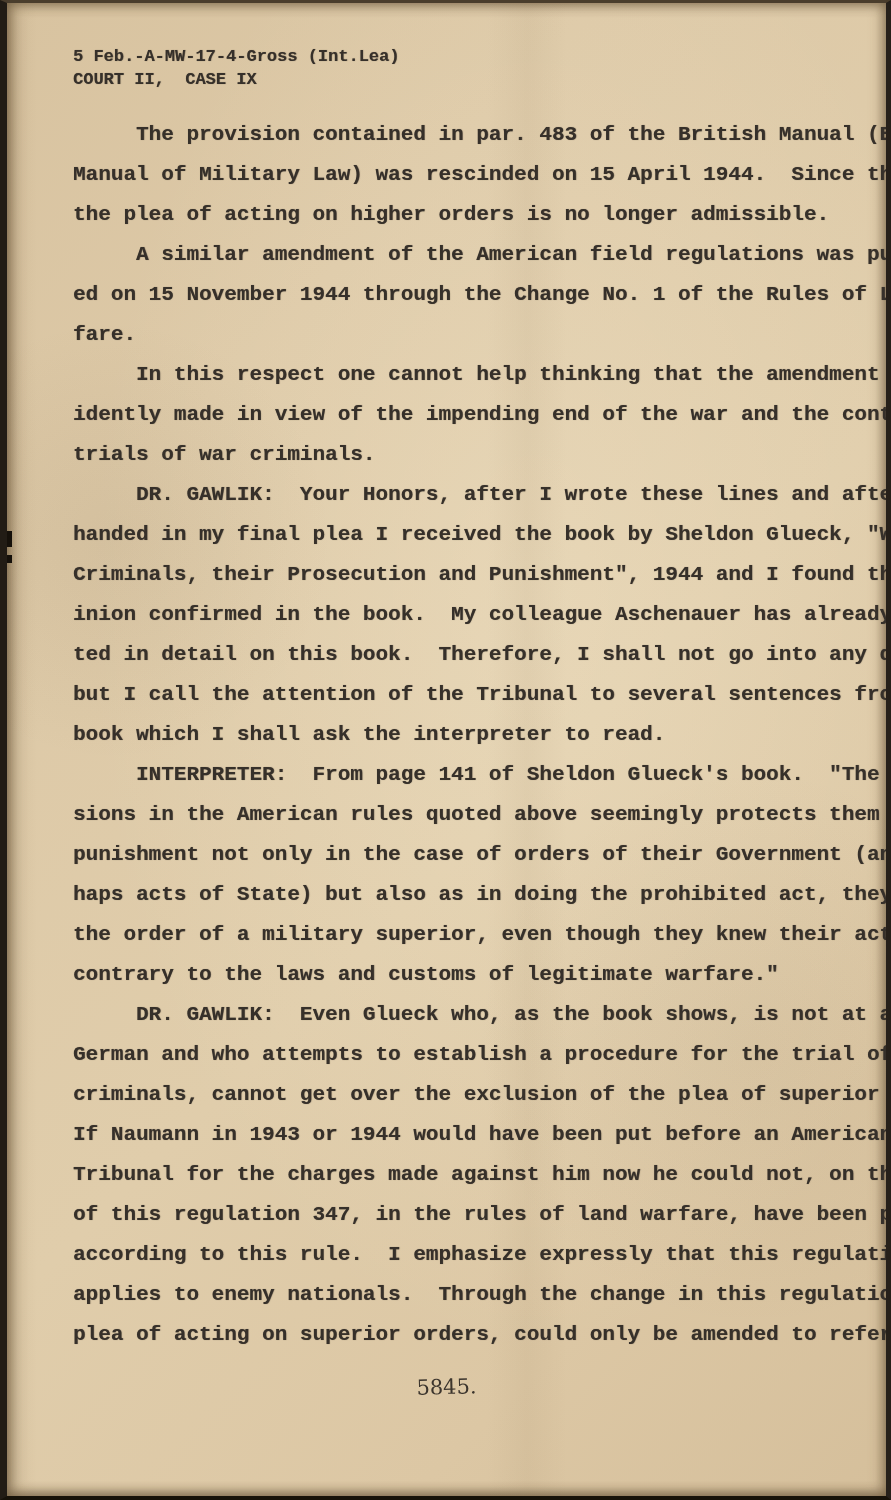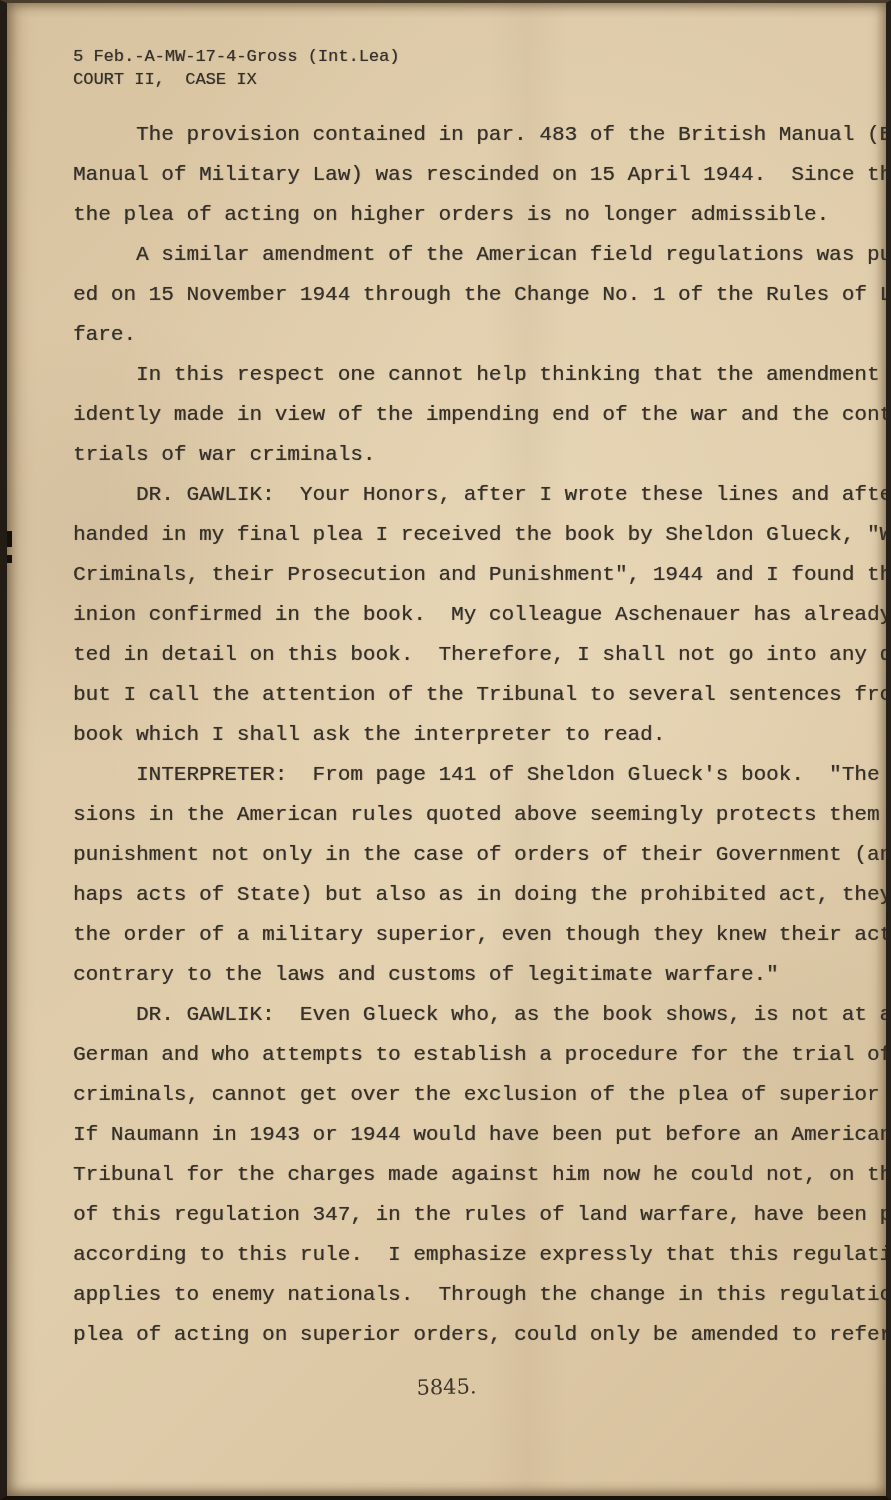--- a/index.html
+++ b/index.html
@@ -33,21 +33,21 @@
     left: 0; top: 0; right: 0; bottom: 0;
     pointer-events: none;
     background:
       linear-gradient(90deg, rgba(120,95,60,0.10) 0px, rgba(0,0,0,0) 30px),
       linear-gradient(90deg, rgba(0,0,0,0) 480px, rgba(130,105,70,0.07) 520px, rgba(0,0,0,0) 560px),
       radial-gradient(circle at 12% 36%, rgba(100,80,50,0.08), rgba(0,0,0,0) 18%),
       radial-gradient(circle at 85% 70%, rgba(100,80,50,0.06), rgba(0,0,0,0) 22%);
   }
   .typed {
     color: #36302a;
-    font-weight: 400;
+    font-weight: 700;
     text-shadow: 0.4px 0.4px 0.8px rgba(55,48,40,0.65);
     white-space: pre;
     letter-spacing: 0;
   }
   .doc-header {
     position: absolute;
     left: 66px;
     top: 42px;
     font-size: 17px;
     line-height: 23px;

